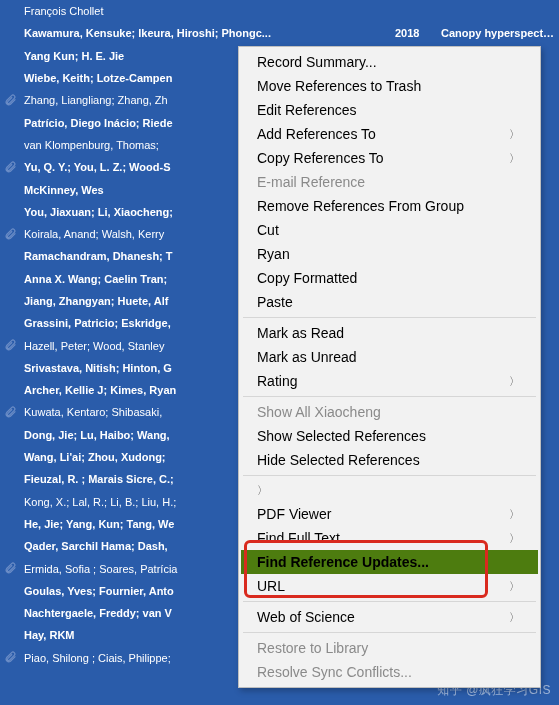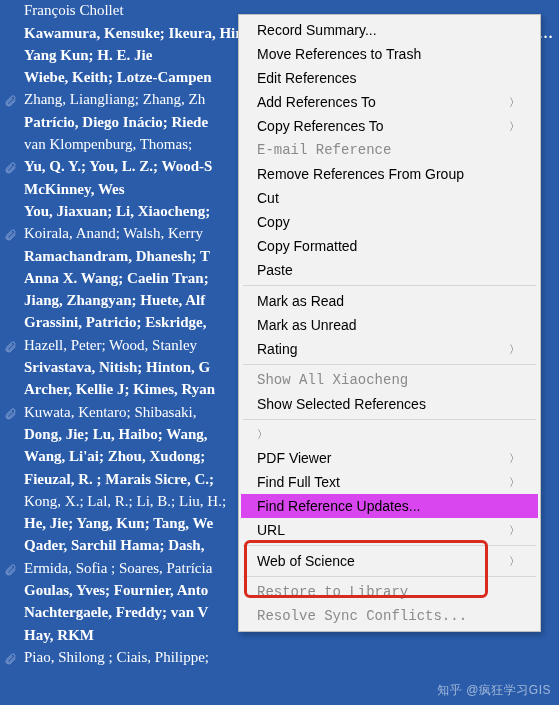--- a/index.html
+++ b/index.html
@@ -11,28 +11,27 @@
     position: relative;
     background: #2a5caa;
   }
   .ref-list {
     position: absolute;
     top: 0; left: 0; right: 0;
     background: #2a5caa;
   }
   .ref-row {
     display: flex;
-    align-items: flex-end;
+    align-items: center;
     padding: 3px 4px;
-    font-size: 15px;
+    font-size: 11px;
     color: #fff;
     white-space: nowrap;
     overflow: hidden;
     height: 22.3px;
-    font-family: Liberation Serif, serif;
   }
   .ref-row .clip {
     width: 16px;
     flex: 0 0 16px;
     display: flex;
     align-items: center;
     color: #6a8cc6;
   }
   .ref-row .authors {
     flex: 1 1 auto;
@@ -48,41 +47,41 @@
   .ref-row .title {
     flex: 0 0 120px;
     overflow: hidden;
     text-overflow: ellipsis;
     padding-left: 6px;
   }
   .ref-row.bold .authors, .ref-row.bold .year, .ref-row.bold .title { font-weight: 700; }
 
   .context-menu {
     position: absolute;
-    top: 14px;
+    top: 46px;
     left: 238px;
     width: 303px;
     background: #f2f2f2;
     border: 1px solid #bfbfbf;
     box-shadow: 2px 3px 6px rgba(0,0,0,0.25);
     padding: 3px 2px;
     font-size: 14px;
     color: #000;
     z-index: 10;
   }
   .menu-item {
     display: flex;
     align-items: center;
     justify-content: space-between;
     padding: 4px 18px 4px 16px;
     cursor: default;
     white-space: nowrap;
   }
-  .menu-item.disabled { color: #8a8a8a; font-family: Liberation Mono, monospace; }
-  .menu-item.hover { background: #d946ef; }
+  .menu-item.disabled { color: #8a8a8a; }
+  .menu-item.hover { background: #4d7c0f; font-weight: bold; }
   .menu-item .arrow { font-size: 11px; color: #555; }
   .menu-sep {
     height: 1px;
     background: #d6d6d6;
     margin: 3px 2px;
   }
   .highlight-box {
     position: absolute;
     border: 3px solid #d92a1e;
     border-radius: 6px;
@@ -276,21 +275,21 @@
   <div class="menu-item disabled">
       <span>E-mail Reference</span>
     </div>
   <div class="menu-item">
       <span>Remove References From Group</span>
     </div>
   <div class="menu-item">
       <span>Cut</span>
     </div>
   <div class="menu-item">
-      <span>Copy</span>
+      <span>Ryan</span>
     </div>
   <div class="menu-item">
       <span>Copy Formatted</span>
     </div>
   <div class="menu-item">
       <span>Paste</span>
     </div>
   <div class="menu-sep"></div>
   <div class="menu-item">
       <span>Mark as Read</span>
@@ -302,20 +301,23 @@
       <span>Rating</span>
       <span class="arrow">〉</span>
     </div>
   <div class="menu-sep"></div>
   <div class="menu-item disabled">
       <span>Show All Xiaocheng</span>
     </div>
   <div class="menu-item">
       <span>Show Selected References</span>
     </div>
+  <div class="menu-item">
+      <span>Hide Selected References</span>
+    </div>
   <div class="menu-sep"></div>
   <div class="menu-item">
       <span class="arrow">〉</span>
     </div>
   <div class="menu-item">
       <span>PDF Viewer</span>
       <span class="arrow">〉</span>
     </div>
   <div class="menu-item">
       <span>Find Full Text</span>

